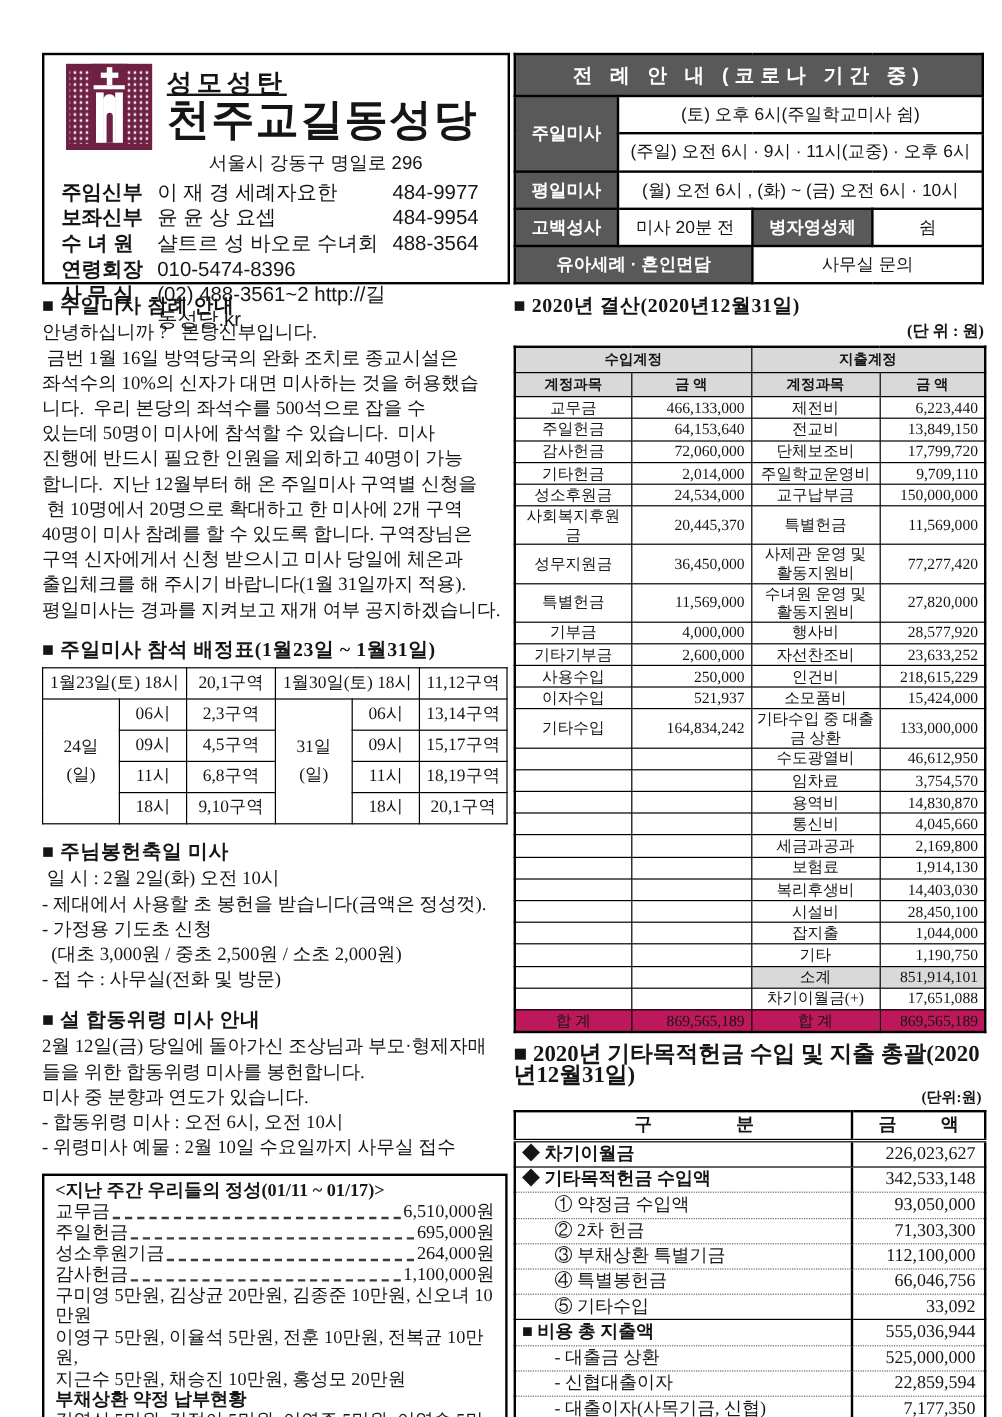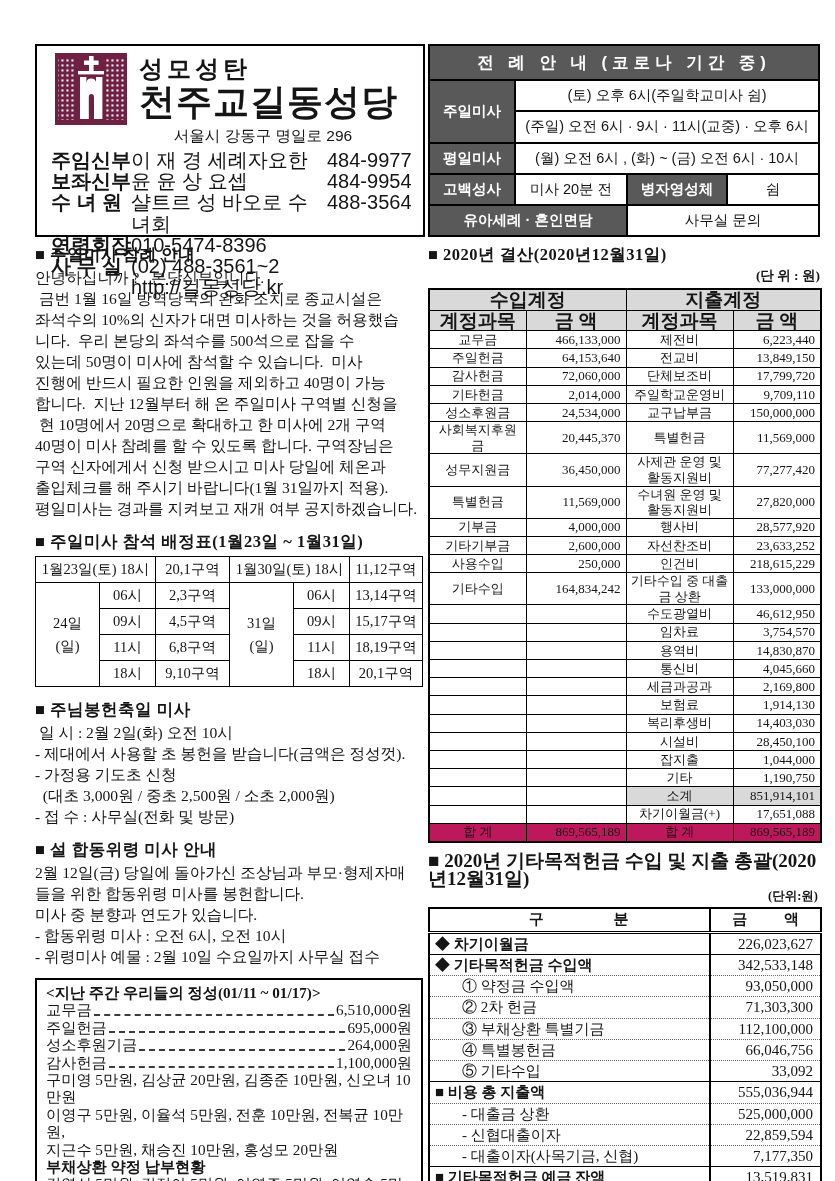--- a/index.html
+++ b/index.html
@@ -10,24 +10,24 @@
   }
   .abs{position:absolute;}
   
   .church-box{
     left:35px;top:44px;width:390px;height:193px;border:2px solid #000;
     box-sizing:border-box;font-family:"Liberation Sans",sans-serif;
   }
   .logo-row{display:flex;align-items:center;gap:12px;padding:7px 6px 0 18px;}
   .logo{width:72px;height:72px;flex:none;}
   .title-block{line-height:1.02;}
-  .church-subtitle{font-size:24px;font-weight:bold;letter-spacing:4px;}
+  .church-subtitle{font-size:21px;font-weight:bold;letter-spacing:4px;text-decoration:underline;}
   .church-name{font-size:36px;font-weight:bold;letter-spacing:1px;margin-top:2px;}
   .church-address{text-align:center;font-size:15.5px;padding-left:66px;margin:1px 0 3px;}
-  .staff{padding:0 10px 0 14px;font-size:20px;}
+  .staff{padding:0 10px 0 14px;font-size:17px;}
   .staff-row{display:flex;line-height:21.2px;}
   .staff-role{width:80px;font-weight:bold;flex:none;}
   .staff-name{flex:1;}
   .staff-phone{width:86px;flex:none;}
   
   .mass-wrap{left:428px;top:44px;width:392px;height:193px;}
   table.mass{width:100%;height:100%;border-collapse:collapse;table-layout:fixed;
     font-family:"Liberation Sans",sans-serif;font-size:14.5px;text-align:center;}
   .mass td{border:2px solid #000;padding:1px 2px;}
   .mass .dark{background:#595959;color:#fff;font-weight:bold;}
@@ -51,21 +51,21 @@
   .leader-label{flex:none;}
   .leader-dash{flex:1;border-bottom:2px dashed #3c3c3c;margin:0 2px 3px;}
   .leader-amount{flex:none;}
   .offer-lines > div{white-space:pre-wrap;}
   .debt-title{font-weight:bold;}
   
   .unit-note{text-align:right;font-size:13.5px;font-weight:bold;margin:2px 2px 3px;}
   table.ledger{width:100%;border-collapse:collapse;table-layout:fixed;border:2px solid #000;
     font-size:13px;}
   .ledger th,.ledger td{border:1px solid #000;padding:0 3px;line-height:15.6px;}
-  .ledger thead th{background:#d9d9d9;font-weight:bold;font-size:19px;padding:2px 0;}
+  .ledger thead th{background:#d9d9d9;font-weight:bold;font-size:12px;padding:2px 0;}
   .ledger td:nth-child(1),.ledger td:nth-child(3){text-align:center;}
   .ledger td:nth-child(2),.ledger td:nth-child(4){text-align:right;padding-right:5px;}
   .ledger td{height:17.2px;}
   .ledger tr.sub td:nth-child(3),.ledger tr.sub td:nth-child(4){background:#d9d9d9;}
   .ledger tr.tot td{background:#be185d;}
   
   .misc-sec{margin-top:9px;}
   .misc-title{font-size:19px;font-weight:bold;line-height:18px;}
   .misc-unit{text-align:right;font-size:12.5px;font-weight:bold;margin:0 4px 2px;}
   table.misc{width:100%;border-collapse:collapse;table-layout:fixed;border:2px solid #000;font-size:15px;}
@@ -416,20 +416,26 @@
             <td>23,633,252</td>
           </tr>
 
           <tr>
             <td>사용수입</td>
             <td>250,000</td>
             <td>인건비</td>
             <td>218,615,229</td>
           </tr>
 
+          <tr>
+            <td>이자수입</td>
+            <td>521,937</td>
+            <td>소모품비</td>
+            <td>15,424,000</td>
+          </tr>
 
           <tr>
             <td>기타수입</td>
             <td>164,834,242</td>
             <td>기타수입 중 대출금 상환</td>
             <td>133,000,000</td>
           </tr>
 
           <tr>
             <td></td>

